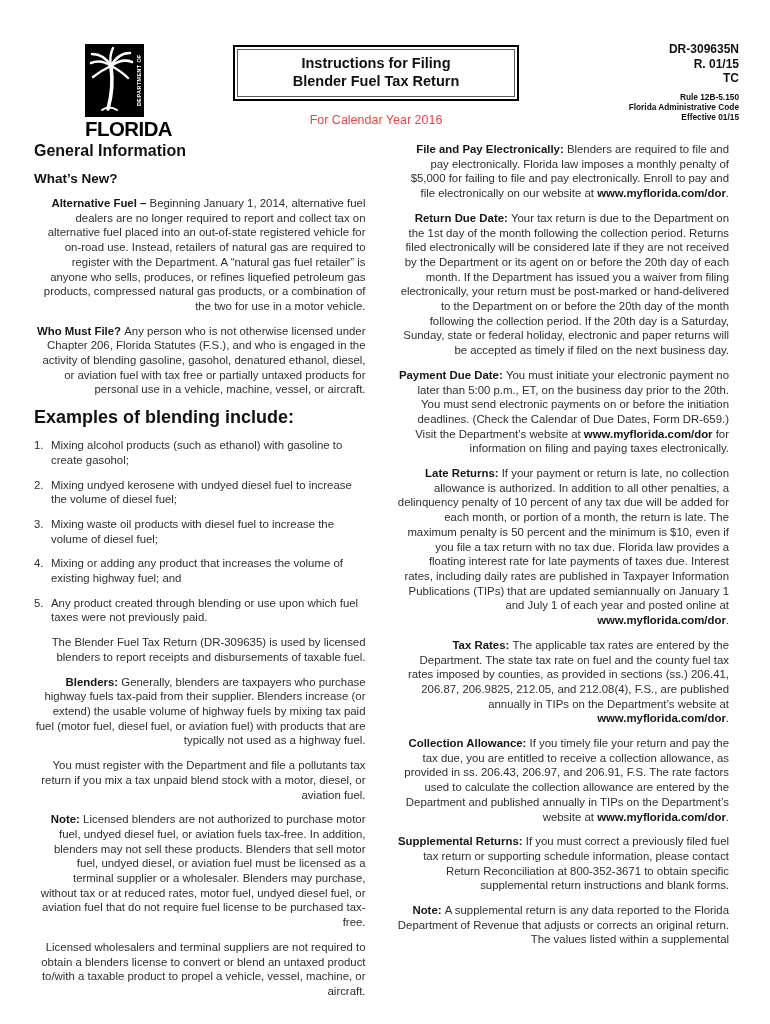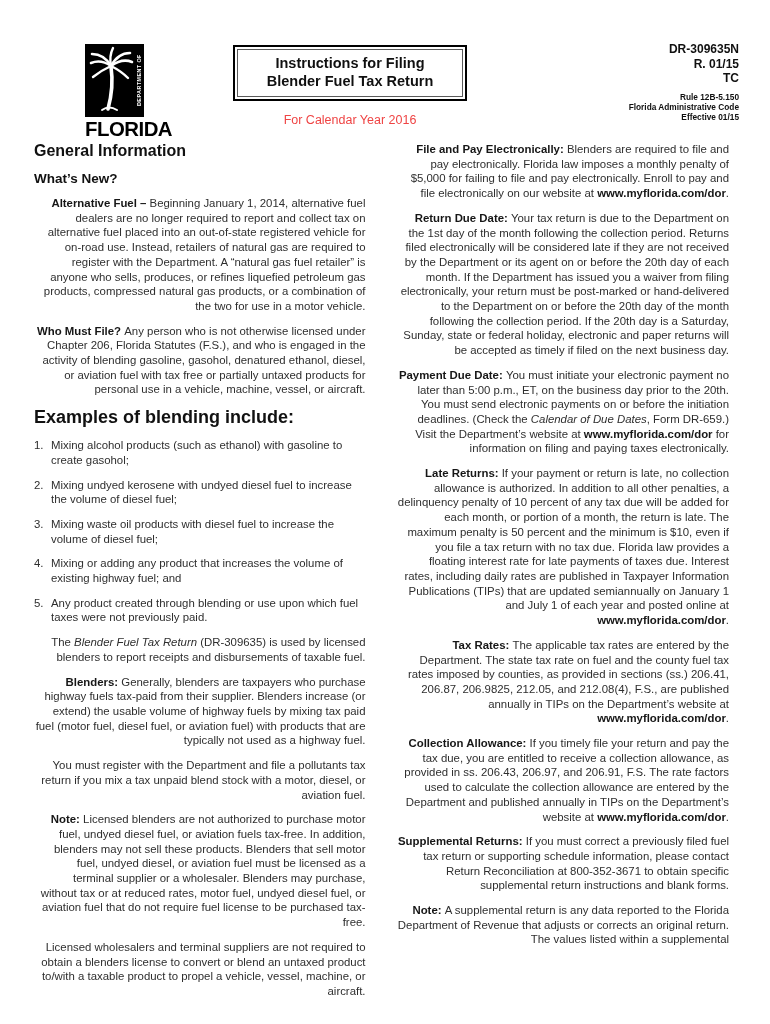--- a/index.html
+++ b/index.html
@@ -17,21 +17,21 @@
   .logo-vert{
     position:absolute;right:1px;top:3px;height:67px;width:8px;
     color:#fff;font-size:5.4px;font-weight:bold;letter-spacing:.45px;
     writing-mode:vertical-rl;transform:rotate(180deg);line-height:8px;text-align:center;
   }
   .logo-florida{
     font-size:20px;font-weight:bold;color:#000;letter-spacing:-.5px;
     margin-top:1px;transform:scaleX(1.02);transform-origin:left;white-space:nowrap;
   }
 
-  .title-wrap{position:absolute;left:233px;top:45px;width:234px;text-align:center;}
+  .title-wrap{position:absolute;left:233px;top:45px;width:286px;text-align:center;}
   .title-box{border:2.5px solid #000;padding:2px;background:#fff;}
   .title-inner{border:1px solid #5a5a5a;padding:5px 4px 6px;}
   .title-line{font-size:14.5px;font-weight:bold;line-height:17.5px;color:#101010;}
   .subtitle{margin-top:12px;font-size:12.5px;color:#ef4444;}
 
   .form-codes{position:absolute;right:31px;top:42px;text-align:right;}
   .code-big{font-size:12px;font-weight:bold;line-height:14.5px;color:#101010;}
   .code-small{font-size:8.3px;font-weight:bold;line-height:10px;color:#101010;margin-left:30px;}
   .code-gap{margin-top:6px;}
 
@@ -39,21 +39,21 @@
   .columns{position:absolute;left:34px;top:142px;width:695px;display:flex;gap:32px;}
   .col{flex:1 1 0;min-width:0;}
   .h1{font-size:16px;font-weight:bold;color:#111;margin:0 0 11px;}
   .h2{font-size:13.5px;font-weight:bold;color:#111;margin:0 0 10px;}
   .h3{font-size:18px;font-weight:bold;color:#111;margin:0 0 10px;}
   .para{font-size:11.4px;line-height:14.7px;margin:0 0 10px;color:#2e2e2e;text-align:right;}
   .li{display:flex;font-size:11.4px;line-height:14.7px;margin:0 0 10px;color:#2e2e2e;}
   .num{width:17px;flex:none;}
   .li-body{flex:1 1 0;}
   .b{font-weight:bold;color:#161616;}
-  .i{font-style:italic;}
+  .i{}
 </style>
 </head>
 <body>
 
 <div class="page">
 
   <div class="logo">
     <div class="logo-box">
       <svg width="59" height="73" viewBox="0 0 59 73">
         <g stroke="#ffffff" fill="none" stroke-linecap="round">

